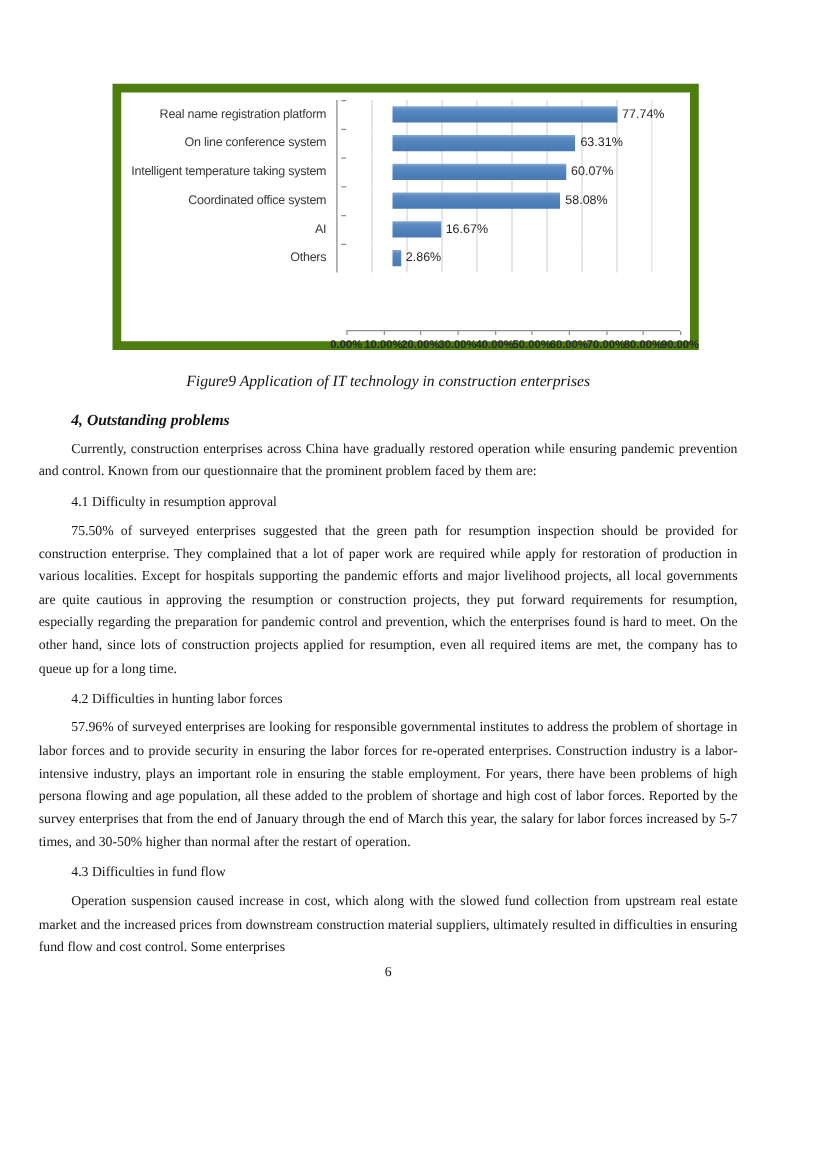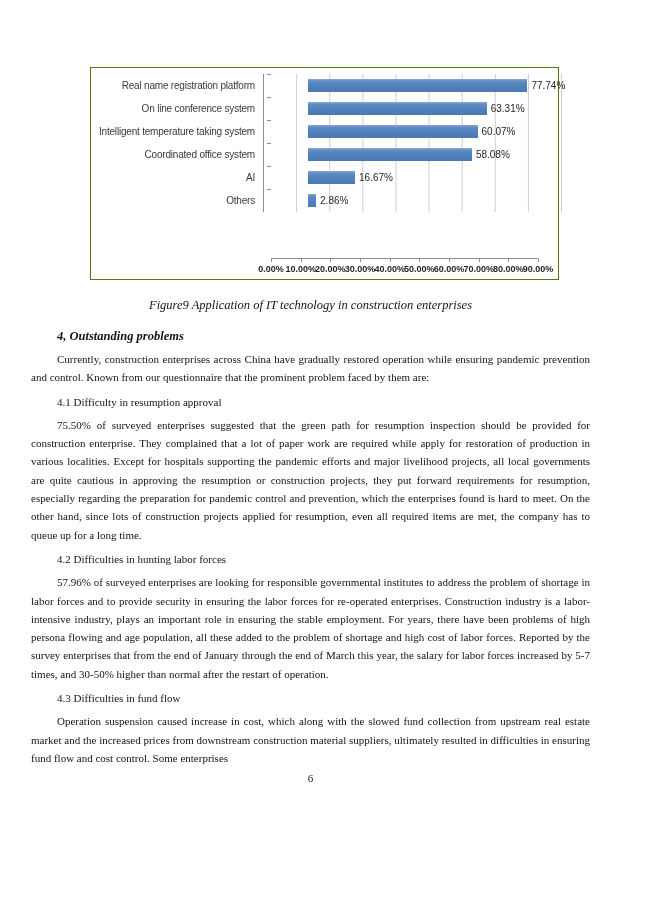--- a/index.html
+++ b/index.html
@@ -5,36 +5,36 @@
   html,body { margin:0; padding:0; background:#e8e8e8; }
   .page {
     position:relative; width:650px; height:919px; margin:0 auto;
     background:#ffffff; overflow:hidden;
     font-family:"Liberation Serif", serif; color:#141414;
   }
 
   
   .chart {
     position:absolute; left:90px; top:67px; width:469px; height:213px;
-    box-sizing:border-box; border:1px solid #4d7c0f; background:#fff;
+    box-sizing:border-box; border:7px solid #4d7c0f; background:#fff;
     font-family:"Liberation Sans", sans-serif;
   }
   .chart-rows { position:absolute; left:0; top:6px; right:0; }
   .chart-row { display:flex; align-items:center; height:23px; position:relative; }
   .chart-row::before {
     content:""; position:absolute; left:176px; top:0; width:4px; height:1px;
     background:#8e8e8e;
   }
   .cat-label {
     flex:none; box-sizing:border-box; width:172px; padding-right:8px;
     display:flex; justify-content:flex-end; align-items:center;
     white-space:nowrap; font-size:10px; letter-spacing:-0.2px; color:#3a3a3a;
   }
   .bar-area {
-    flex:none; box-sizing:border-box; width:299px; height:23px;
+    flex:none; box-sizing:border-box; width:253px; height:23px;
     border-left:1px solid #8e8e8e; display:flex; align-items:center;
     background-image:linear-gradient(to left,#cdcdcd 1px,transparent 1px);
     background-size:calc(100%/9) 100%;
     padding-left:44px;
   }
   .bar {
     flex:none; height:13px;
     background:linear-gradient(180deg,#86a9d3 0%,#5e8bc2 20%,#4f81bd 55%,#4a79b0 100%);
   }
   .val-label { flex:none; margin-left:4px; font-size:10px; color:#262626; white-space:nowrap; }

